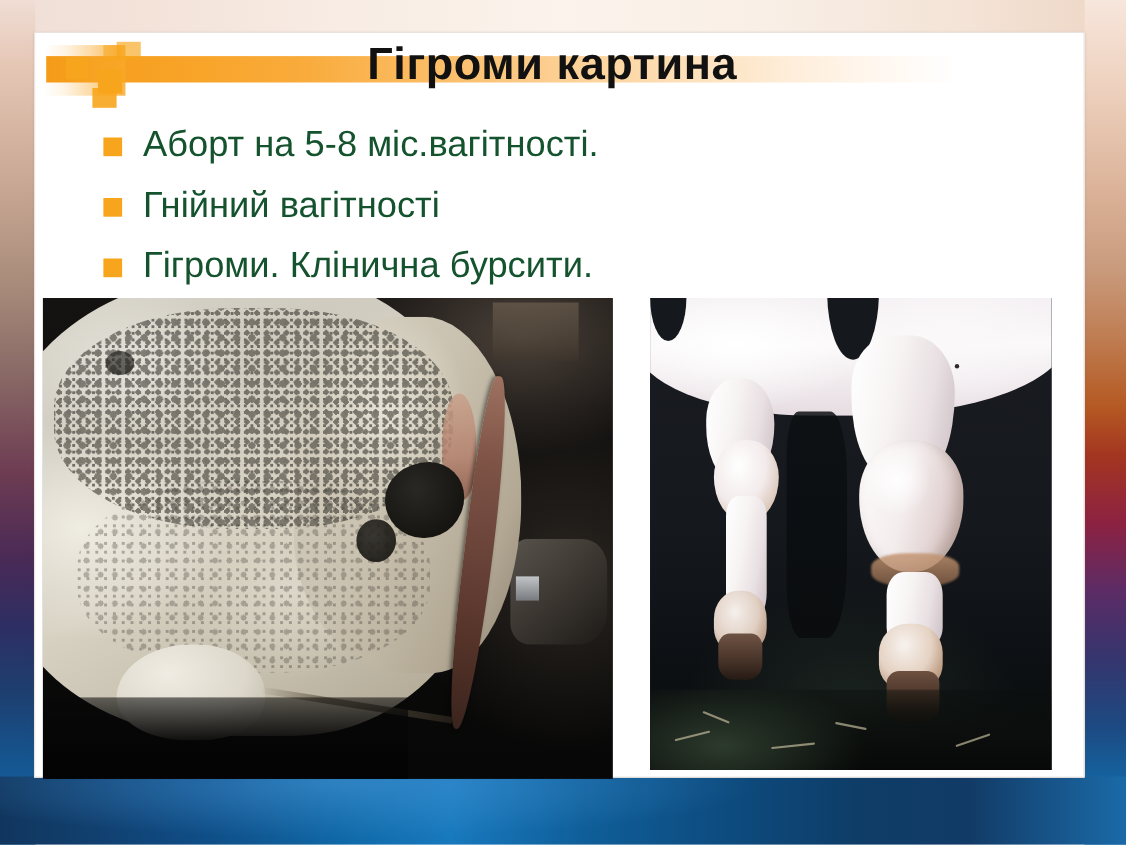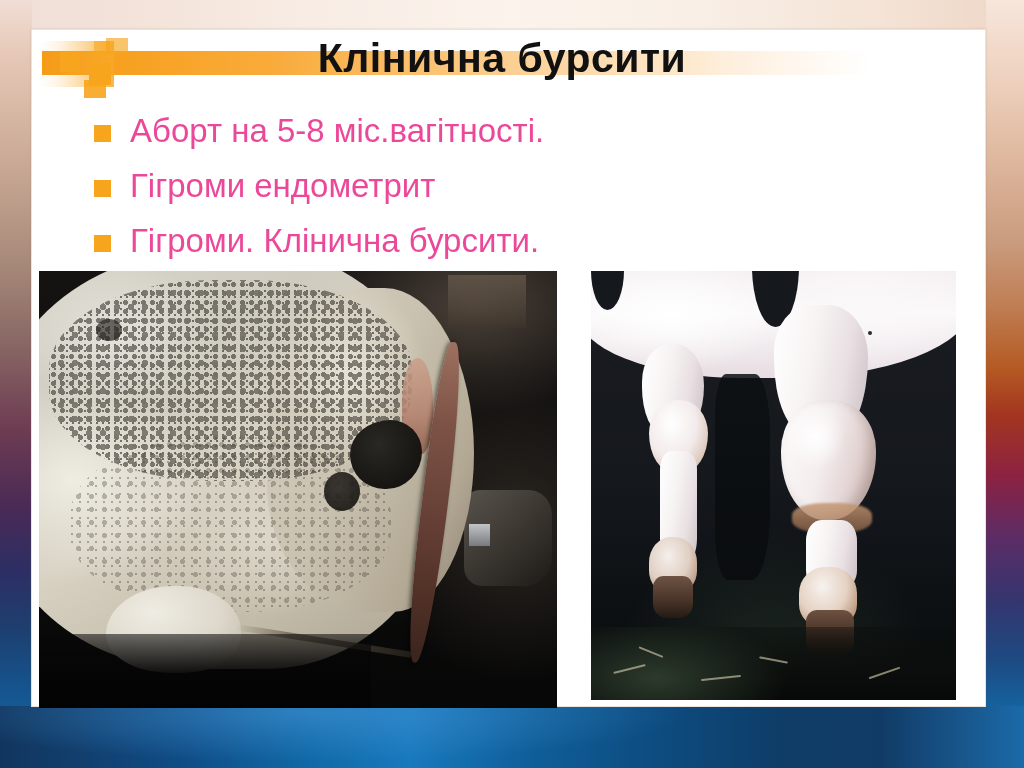--- a/index.html
+++ b/index.html
@@ -169,21 +169,21 @@
   .bullet-marker {
     width:17px; height:17px;
     background:#f7a51c;
     flex:0 0 auto;
     margin-right:19px;
     margin-top:4px;
   }
   .bullet-label {
     font-size:33px;
     font-weight:400;
-    color:#ec4899;
+    color:#14532d;
     line-height:1.05;
     white-space:nowrap;
   }
 
   
   #photo-strip {
     position:absolute;
     left:0; top:241px;
     width:955px; height:437px;
   }
@@ -458,33 +458,33 @@
   <div id="content-card">
 
     <div id="title-block">
       <div class="title-bar"></div>
       <div class="title-fadebox"></div>
       <div class="deco-sq s3"></div>
       <div class="deco-sq s5"></div>
       <div class="deco-sq s1"></div>
       <div class="deco-sq s2"></div>
       <div class="deco-sq s4"></div>
-      <div id="title-text">Клінична бурсити</div>
+      <div id="title-text">Гігроми картина</div>
     </div>
 
     <div id="bullet-list">
 
       <div class="bullet-row">
         <span class="bullet-marker"></span>
         <span class="bullet-label">Аборт на 5-8 міс.вагітності.</span>
       </div>
 
       <div class="bullet-row">
         <span class="bullet-marker"></span>
-        <span class="bullet-label">Гігроми ендометрит</span>
+        <span class="bullet-label">Гнійний вагітності</span>
       </div>
 
       <div class="bullet-row">
         <span class="bullet-marker"></span>
         <span class="bullet-label">Гігроми. Клінична бурсити.</span>
       </div>
 
     </div>
 
     <div id="photo-strip">

